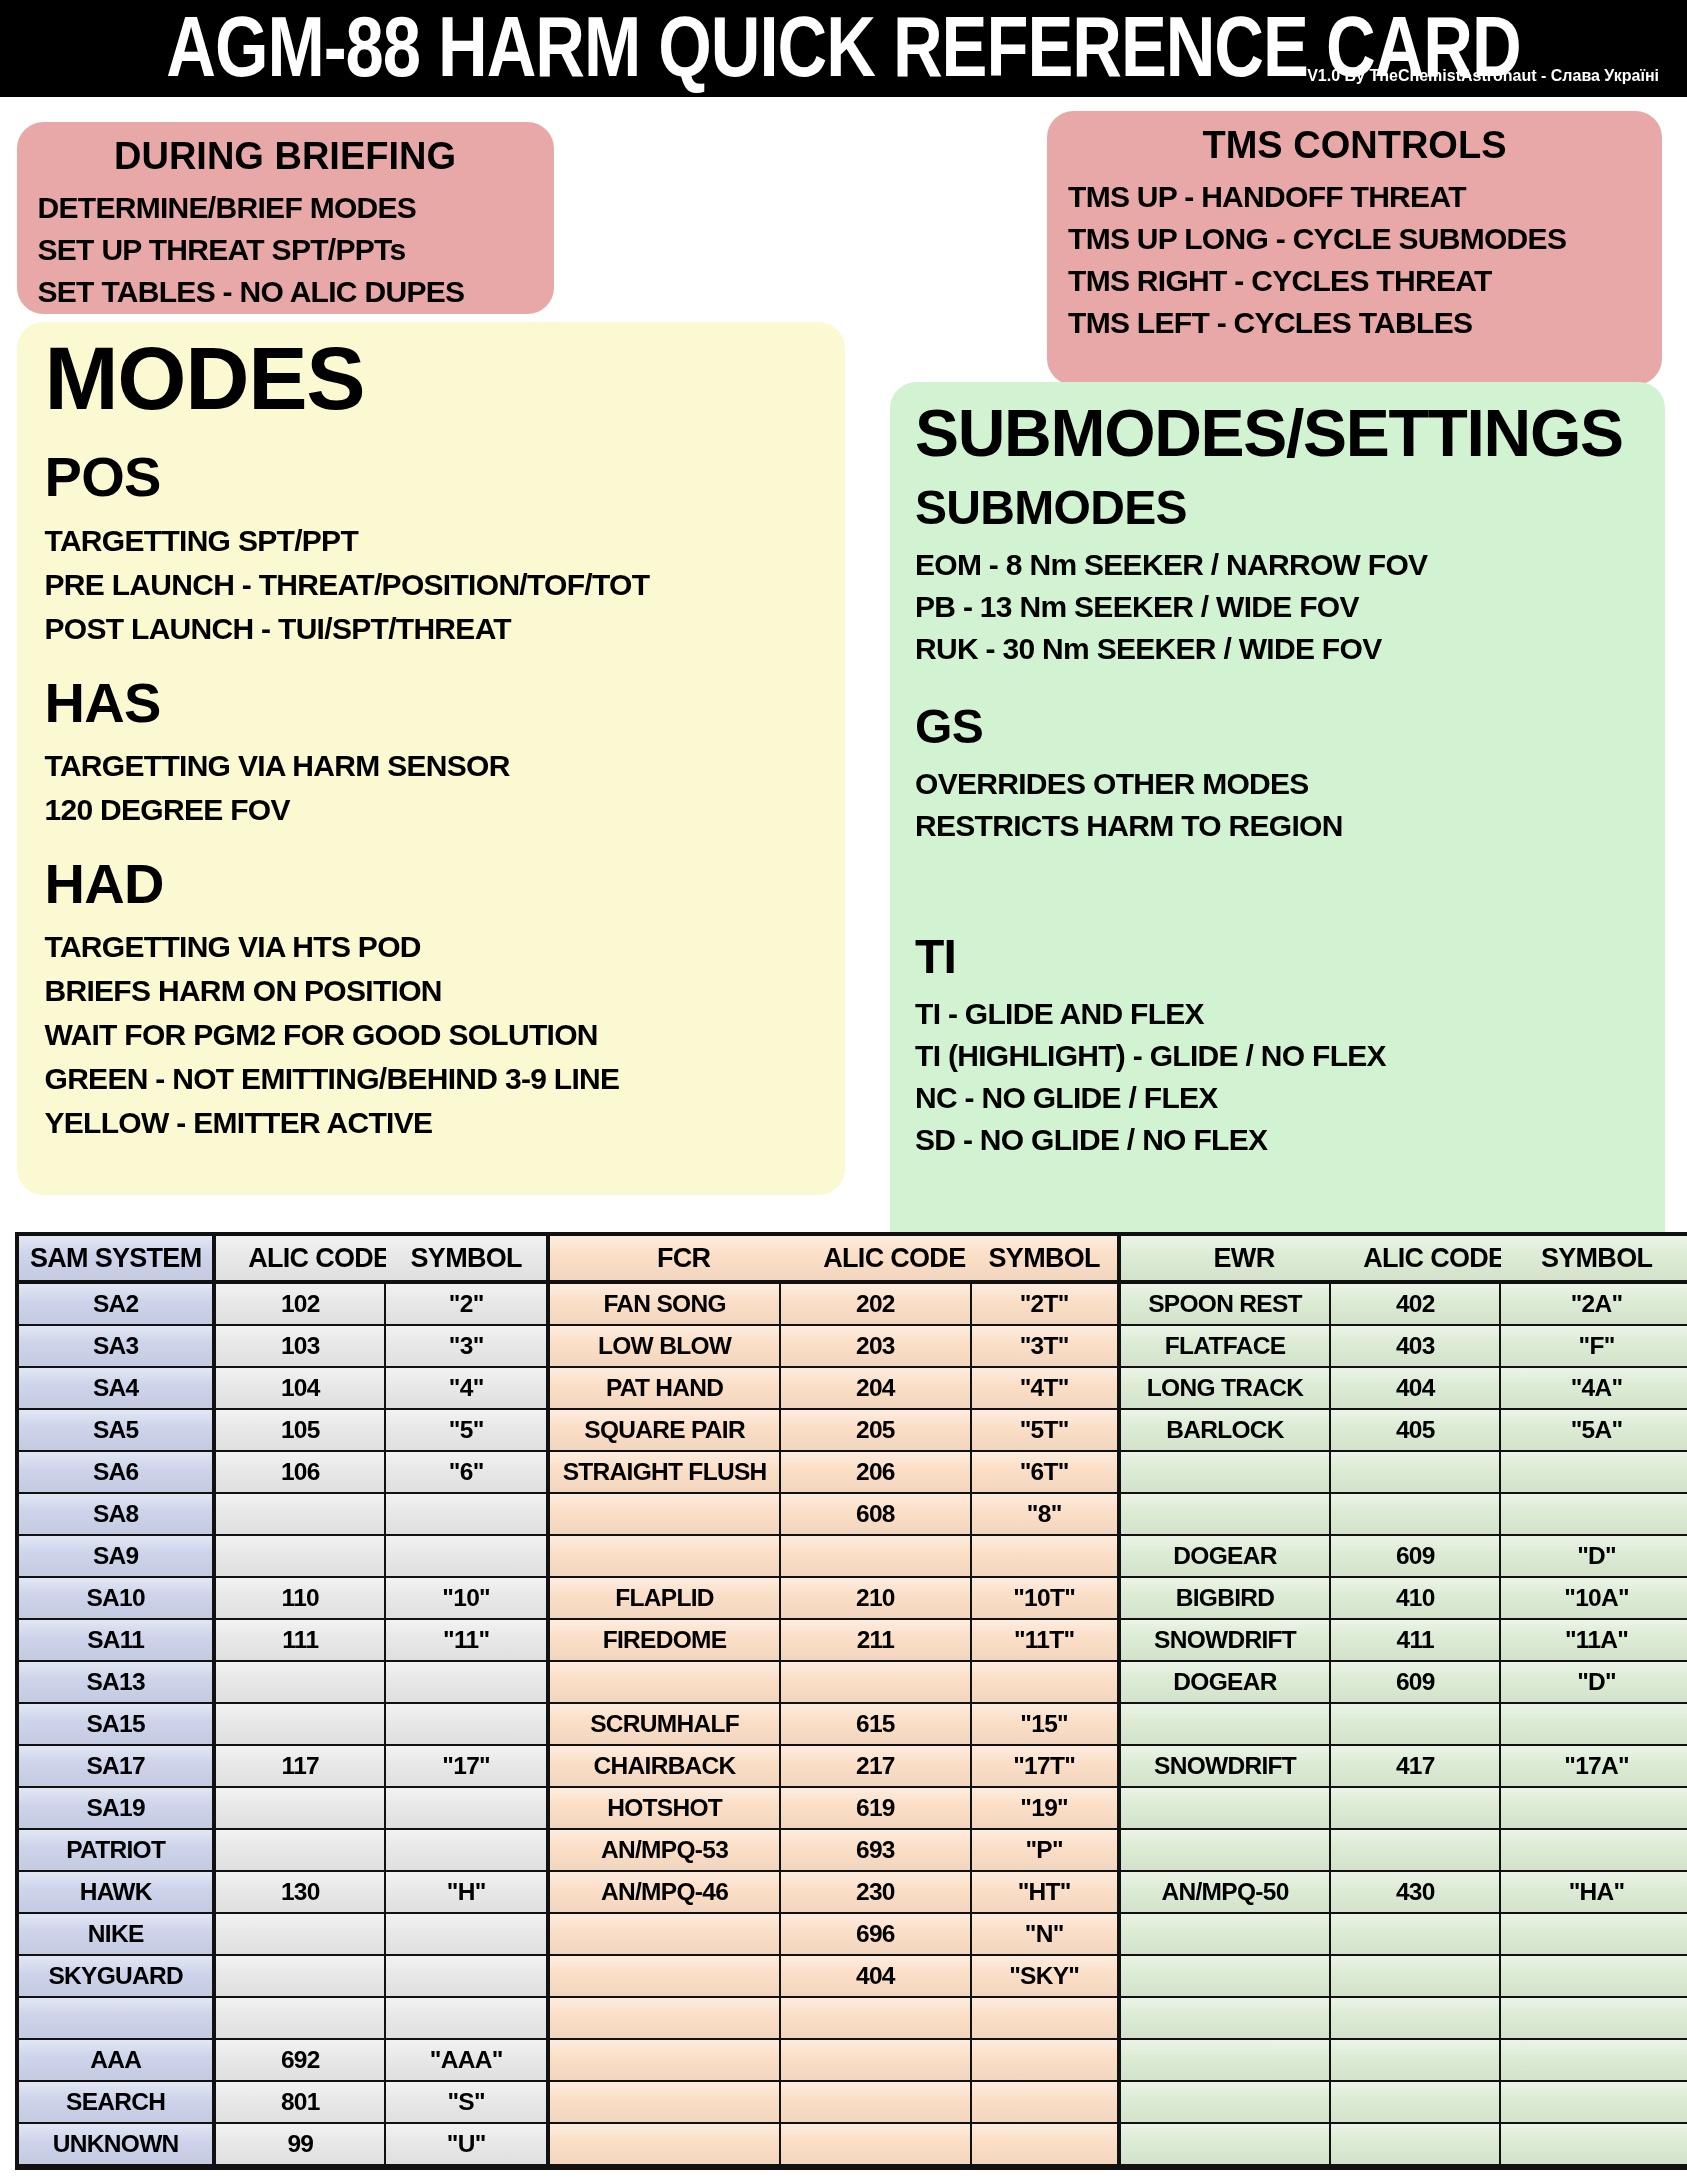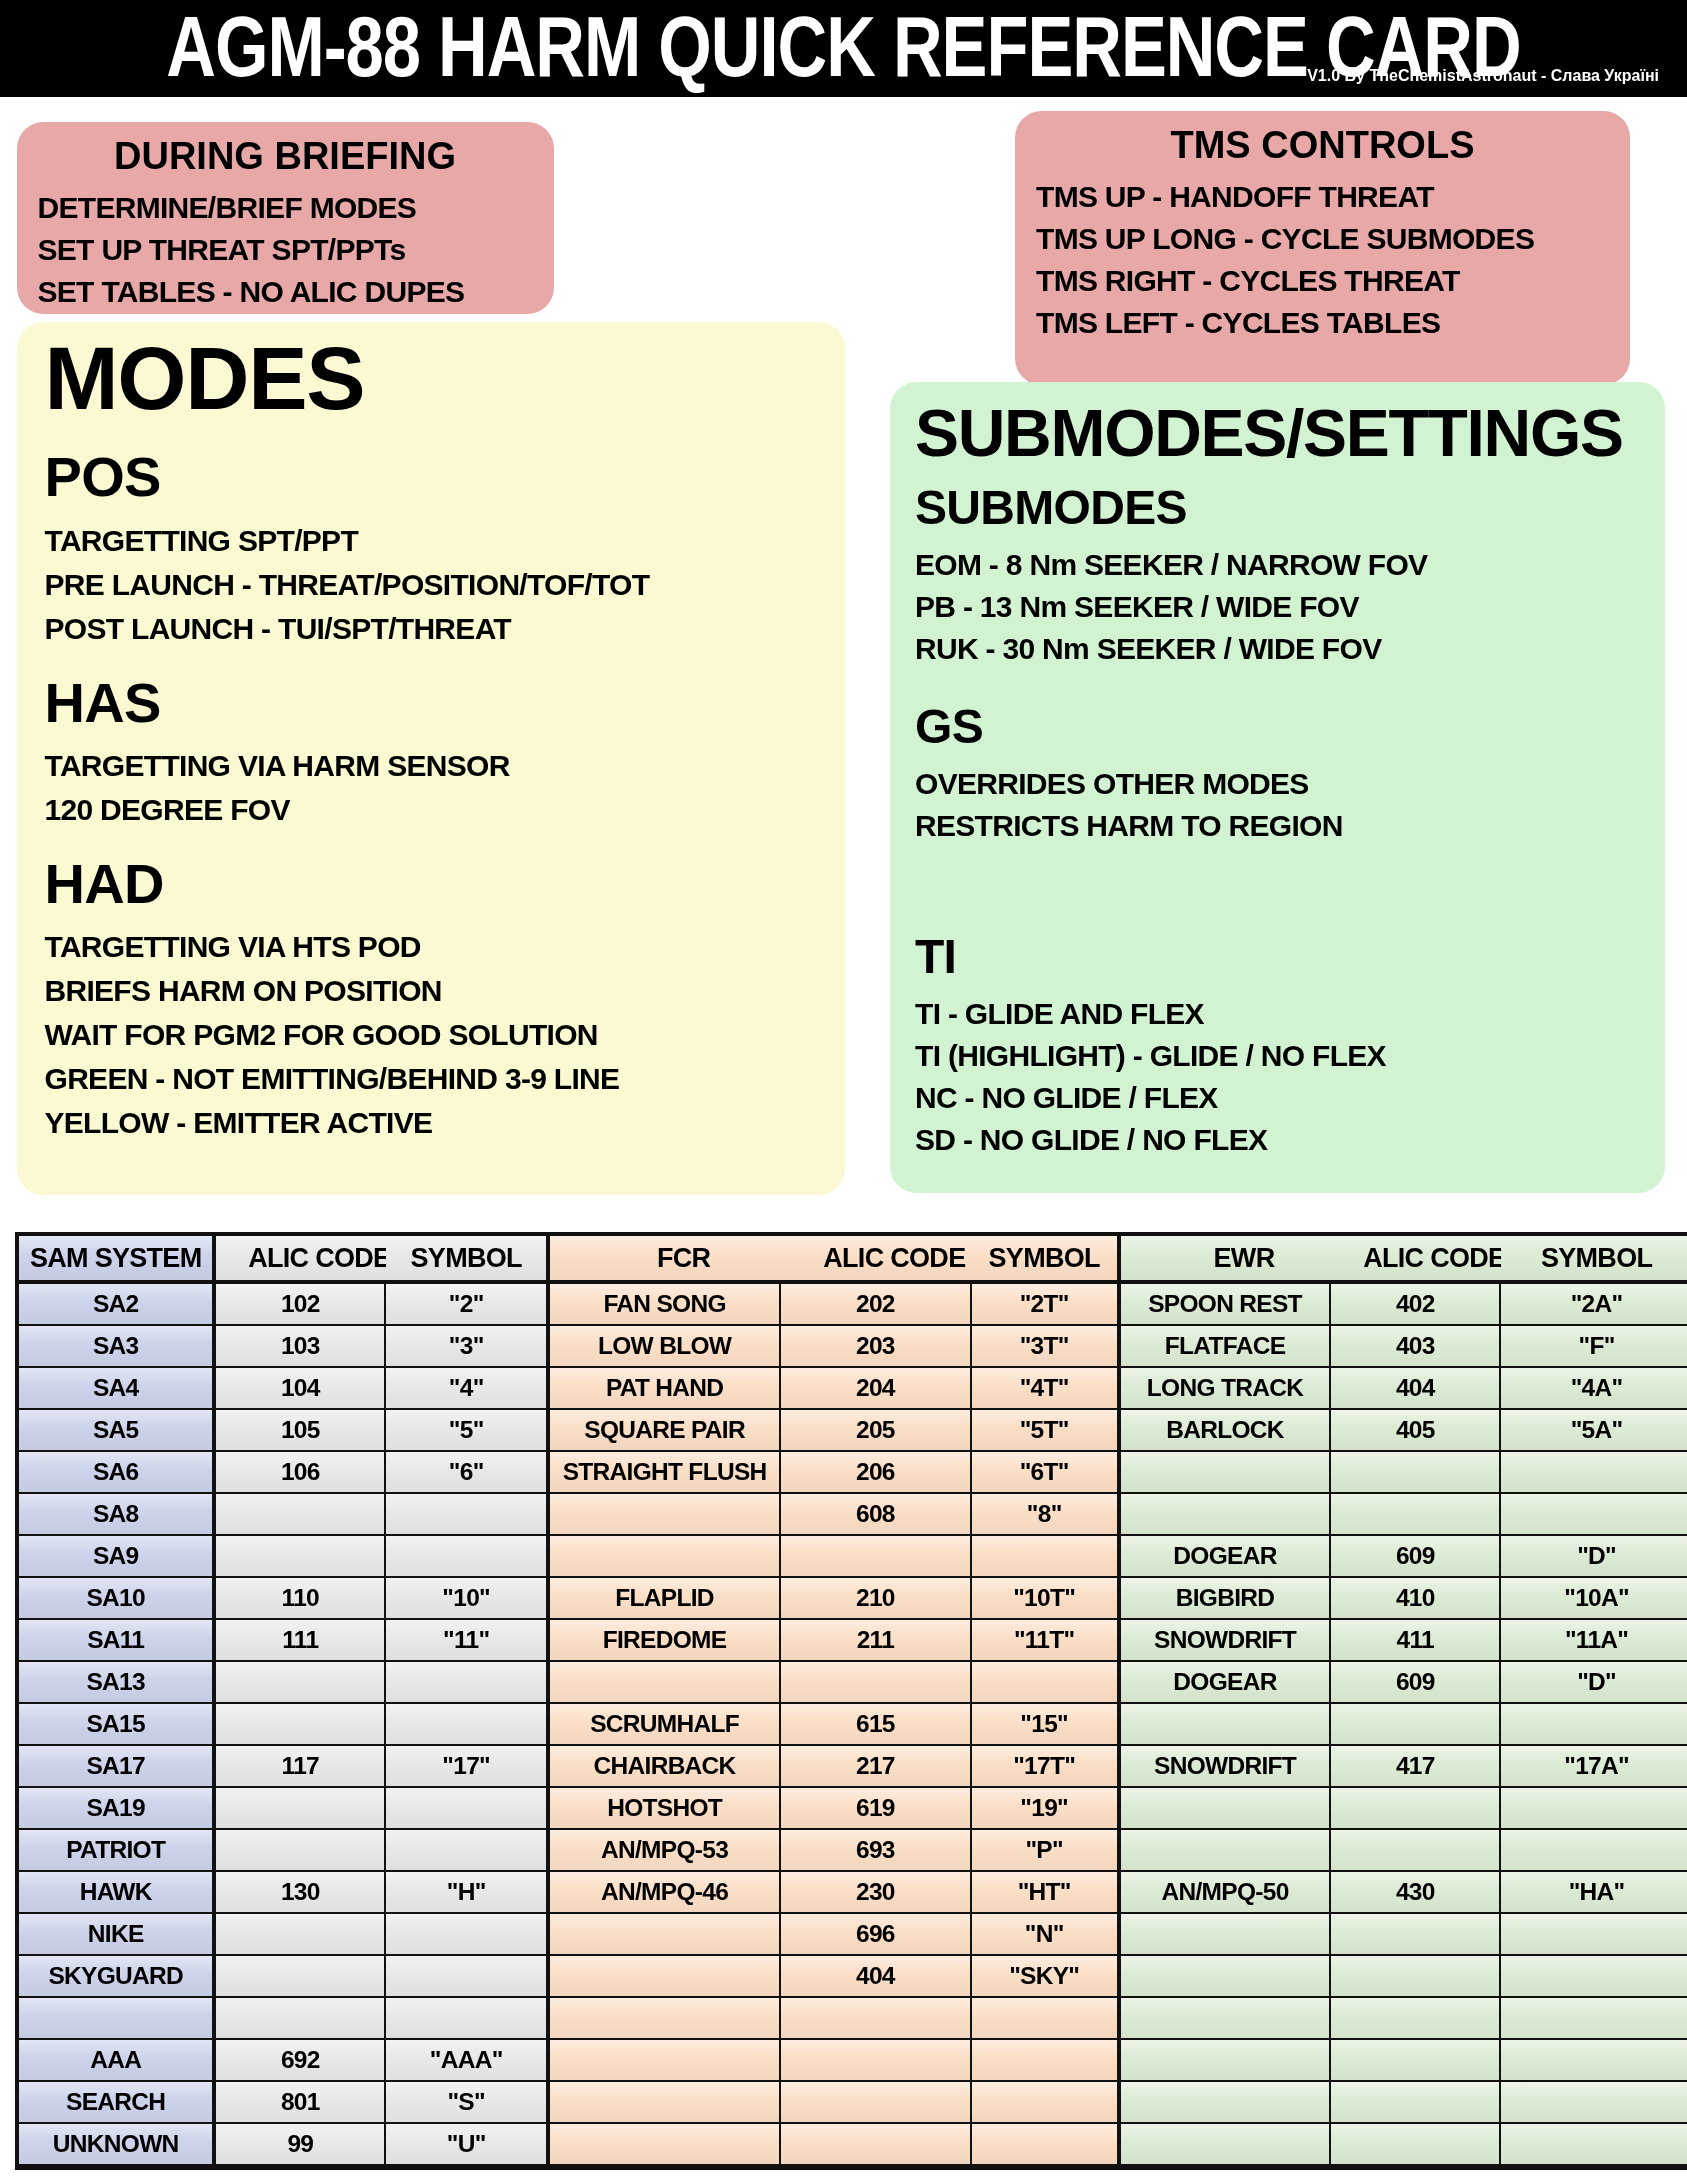--- a/index.html
+++ b/index.html
@@ -35,24 +35,24 @@
     position:absolute; right:28px; bottom:12px; color:var(--title-fg);
     font-size:16px; letter-spacing:0; white-space:nowrap;
   }
 
   
   .box { position:absolute; border-radius:26.5px; box-sizing:border-box; }
   .box-title { text-align:center; font-size:38px; line-height:1.05; margin:14.6px 0 10.6px 0; }
   .line { font-size:30px; line-height:42px; padding-left:21px; letter-spacing:-0.7px; white-space:nowrap; }
 
   #briefing { left:16.5px; top:105px; width:537px; height:192px; background:var(--pink);margin-top:17px; }
-  #tms      { left:1015px; top:111px; width:615px; height:274px; background:var(--pink); }
+  #tms      { left:1047px; top:111px; width:615px; height:274px; background:var(--pink); }
 
   #modes    { left:16.5px; top:322px; width:828px; height:873px; background:var(--yellow); }
-  #submodes { left:890px; top:382px; width:775px; height:811px; background:var(--mint); }
+  #submodes { left:890px; top:382px; width:775px; height:1027px; background:var(--mint); }
 
   .giant-title { font-size:89px; line-height:1.05; margin:10px 0 0 28px; letter-spacing:-1.3px; white-space:nowrap; }
   #submodes .giant-title { font-size:66px; margin:16.5px 0 0 25px; }
 
   .section h3 { font-size:56px; line-height:1; margin:24px 0 13.2px 28px; letter-spacing:-0.7px; }
   #modes .section .line { font-size:30px; line-height:44px; padding-left:28px; }
 
   #submodes .section h3 { font-size:48px; margin:33px 0 12px 25px; }
   #submodes .section:first-of-type h3 { margin-top:16.5px; }
   #submodes .section:last-of-type h3 { margin-top:86px; }

